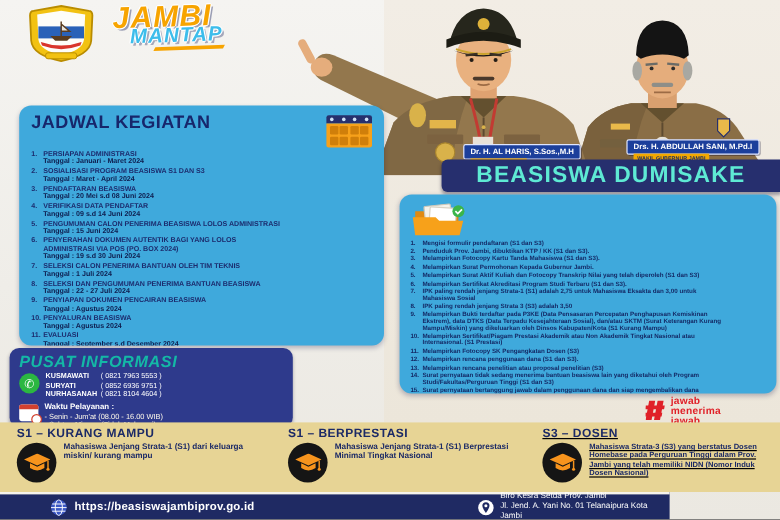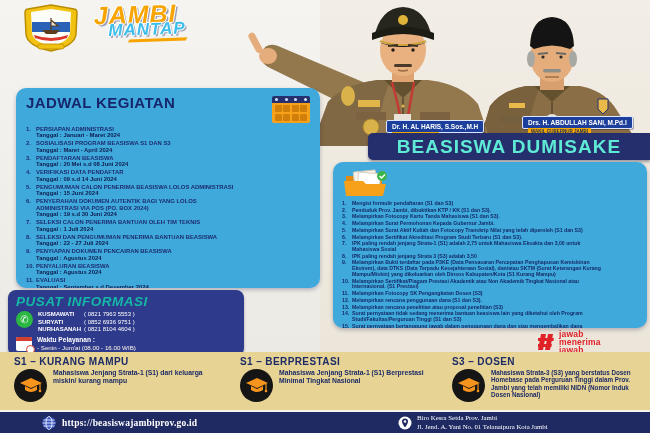--- a/index.html
+++ b/index.html
@@ -91,26 +91,26 @@
   .bangga-text { font-size:8.5px; font-weight:900; color:#e02128; line-height:.95; letter-spacing:.2px; }
 
   
   .band { position:absolute; left:0; top:352px; width:650px; height:58px; background:#e7d495; }
   .cat { position:absolute; top:4px; }
   .cat h3 { font-size:10px; font-weight:900; color:#1c2a66; letter-spacing:.4px; margin-bottom:2px; }
   .cat-row { display:flex; gap:6px; align-items:flex-start; }
   .cap-circle { width:33px; height:33px; border-radius:50%; background:#151515; flex:0 0 auto;
                 display:flex; align-items:center; justify-content:center; }
   .cat p { font-size:6.8px; font-weight:700; color:#1c2a66; line-height:1.18; }
-  .cat1 { left:14px; width:205px; } .cat2 { left:240px; width:200px; } .cat3 { left:452px; width:194px; }
+  .cat1 { left:14px; width:205px; } .cat2 { left:240px; width:200px; } .cat3 { left:452px; width:194px;text-decoration:underline; }
   .cat3 p { font-size:6.3px; }
 
   
-  .footer { position:absolute; left:0; top:410px; width:650px; height:23px; background:#1f2a63;
-            border-top:2px solid #f6f3ec; display:flex; align-items:center;font-family:Liberation Serif, serif; }
+  .footer { position:absolute; left:0; top:410px; width:558px; height:23px; background:#1f2a63;
+            border-top:2px solid #f6f3ec; display:flex; align-items:center; }
   .f-left { display:flex; align-items:center; gap:6px; margin-left:42px; }
   .f-url { color:#fff; font-size:9.5px; font-weight:700; letter-spacing:.2px; }
   .f-right { display:flex; align-items:center; gap:5px; position:absolute; left:398px; }
   .f-addr { color:#fff; font-size:6.8px; line-height:1.2; }
   .globe-icon, .pin-icon { width:14px; height:14px; }
 </style>
 </head>
 <body>
 
 <div class="poster">

